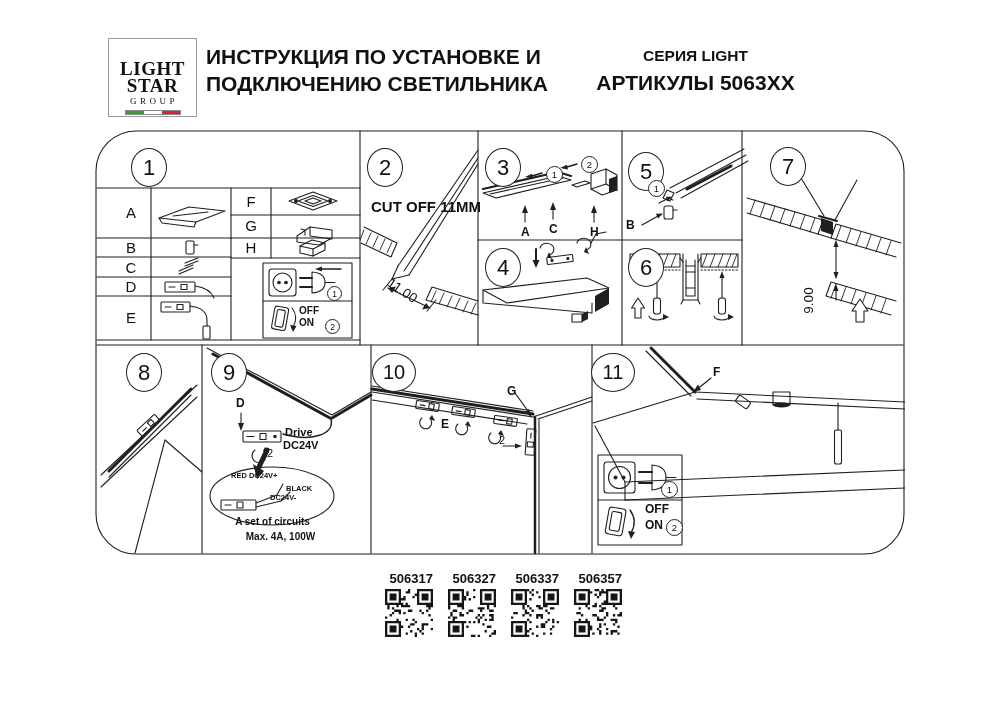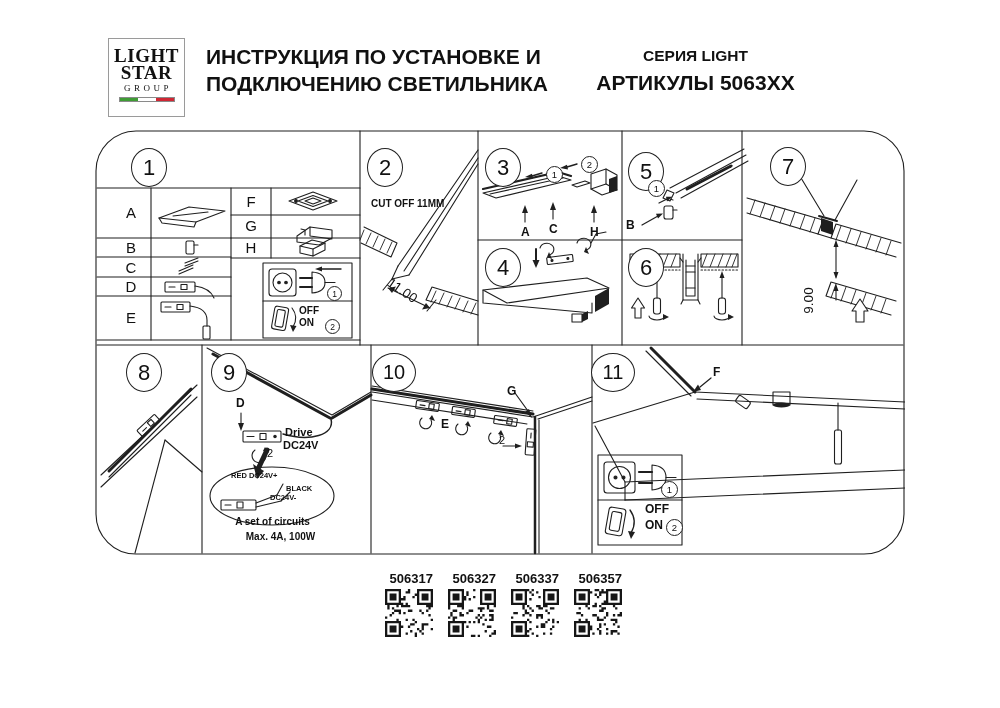--- a/index.html
+++ b/index.html
@@ -1,20 +1,20 @@
 <!DOCTYPE html>
 <html><head>
 <meta charset="utf-8">
 <style>
   html,body{margin:0;padding:0;background:#fff;}
   .page{position:relative;width:1000px;height:708px;background:#fff;overflow:hidden;
         font-family:"Liberation Sans",sans-serif;color:#111;}
   
-  .logo{position:absolute;left:108px;top:38px;width:77px;height:79px;border:1px solid #9a9a9a;
-        box-sizing:border-box;text-align:center;padding-top:8px;}
+  .logo{position:absolute;left:108px;top:38px;width:89px;height:79px;border:1px solid #9a9a9a;
+        box-sizing:border-box;text-align:center;padding-top:21px;}
   .logo-big{font-family:"Liberation Serif",serif;font-weight:bold;font-size:19px;line-height:17px;letter-spacing:.5px;}
   .logo-small{font-family:"Liberation Serif",serif;font-size:9px;letter-spacing:3.5px;margin-top:2px;margin-left:3px;}
   .flag{width:56px;height:5px;margin:4px auto 0;display:flex;border:.5px solid #8a8a8a;box-sizing:border-box;}
   .flag span{flex:1;}
   .title{position:absolute;left:206px;top:43px;font-weight:bold;font-size:21px;line-height:27px;}
   .series-wrap{position:absolute;left:578px;top:47px;width:235px;text-align:center;}
   .series-name{font-weight:bold;font-size:15.5px;margin-bottom:6px;}
   .articles{font-weight:bold;font-size:21px;}
   
   #board{position:absolute;left:95px;top:130px;width:810px;height:425px;}
@@ -22,21 +22,21 @@
        stroke-linecap:round;stroke-linejoin:round;font:inherit;}
   #board span{position:absolute;}
   .pnum{width:34px;height:37px;border:1.4px solid #222;border-radius:50%;background:#fff;
         display:flex;align-items:center;justify-content:center;font-size:22px;}
   .pnum.wide{width:42px;font-size:20px;}
   .stepn{width:15px;height:15px;border:1px solid #222;border-radius:50%;background:#fff;
          display:flex;align-items:center;justify-content:center;font-size:9.5px;}
   .stepn.sm{width:13px;height:13px;font-size:8.5px;}
   .tl{width:40px;text-align:center;font-size:15px;}
   .pl{font-weight:bold;font-size:12px;}
-  .sm-note{font-weight:600;font-size:10px;letter-spacing:0;}
+  .sm-note{font-weight:600;font-size:15px;letter-spacing:0;}
   .dim{font-size:13.5px;}
   .tiny{font-weight:bold;font-size:7.5px;}
   .onoff{font-weight:bold;font-size:12px;}
   .onoff.sm1{font-size:10px;}
   .circ-note{font-weight:bold;font-size:10px;width:125px;text-align:center;}
   .plainn{font-size:11px;}
   
   .qr-row{position:absolute;left:385px;top:571px;display:flex;gap:15px;}
   .qr-block{width:48px;text-align:right;}
   .qr-label{font-weight:bold;font-size:13px;margin-bottom:3px;}

